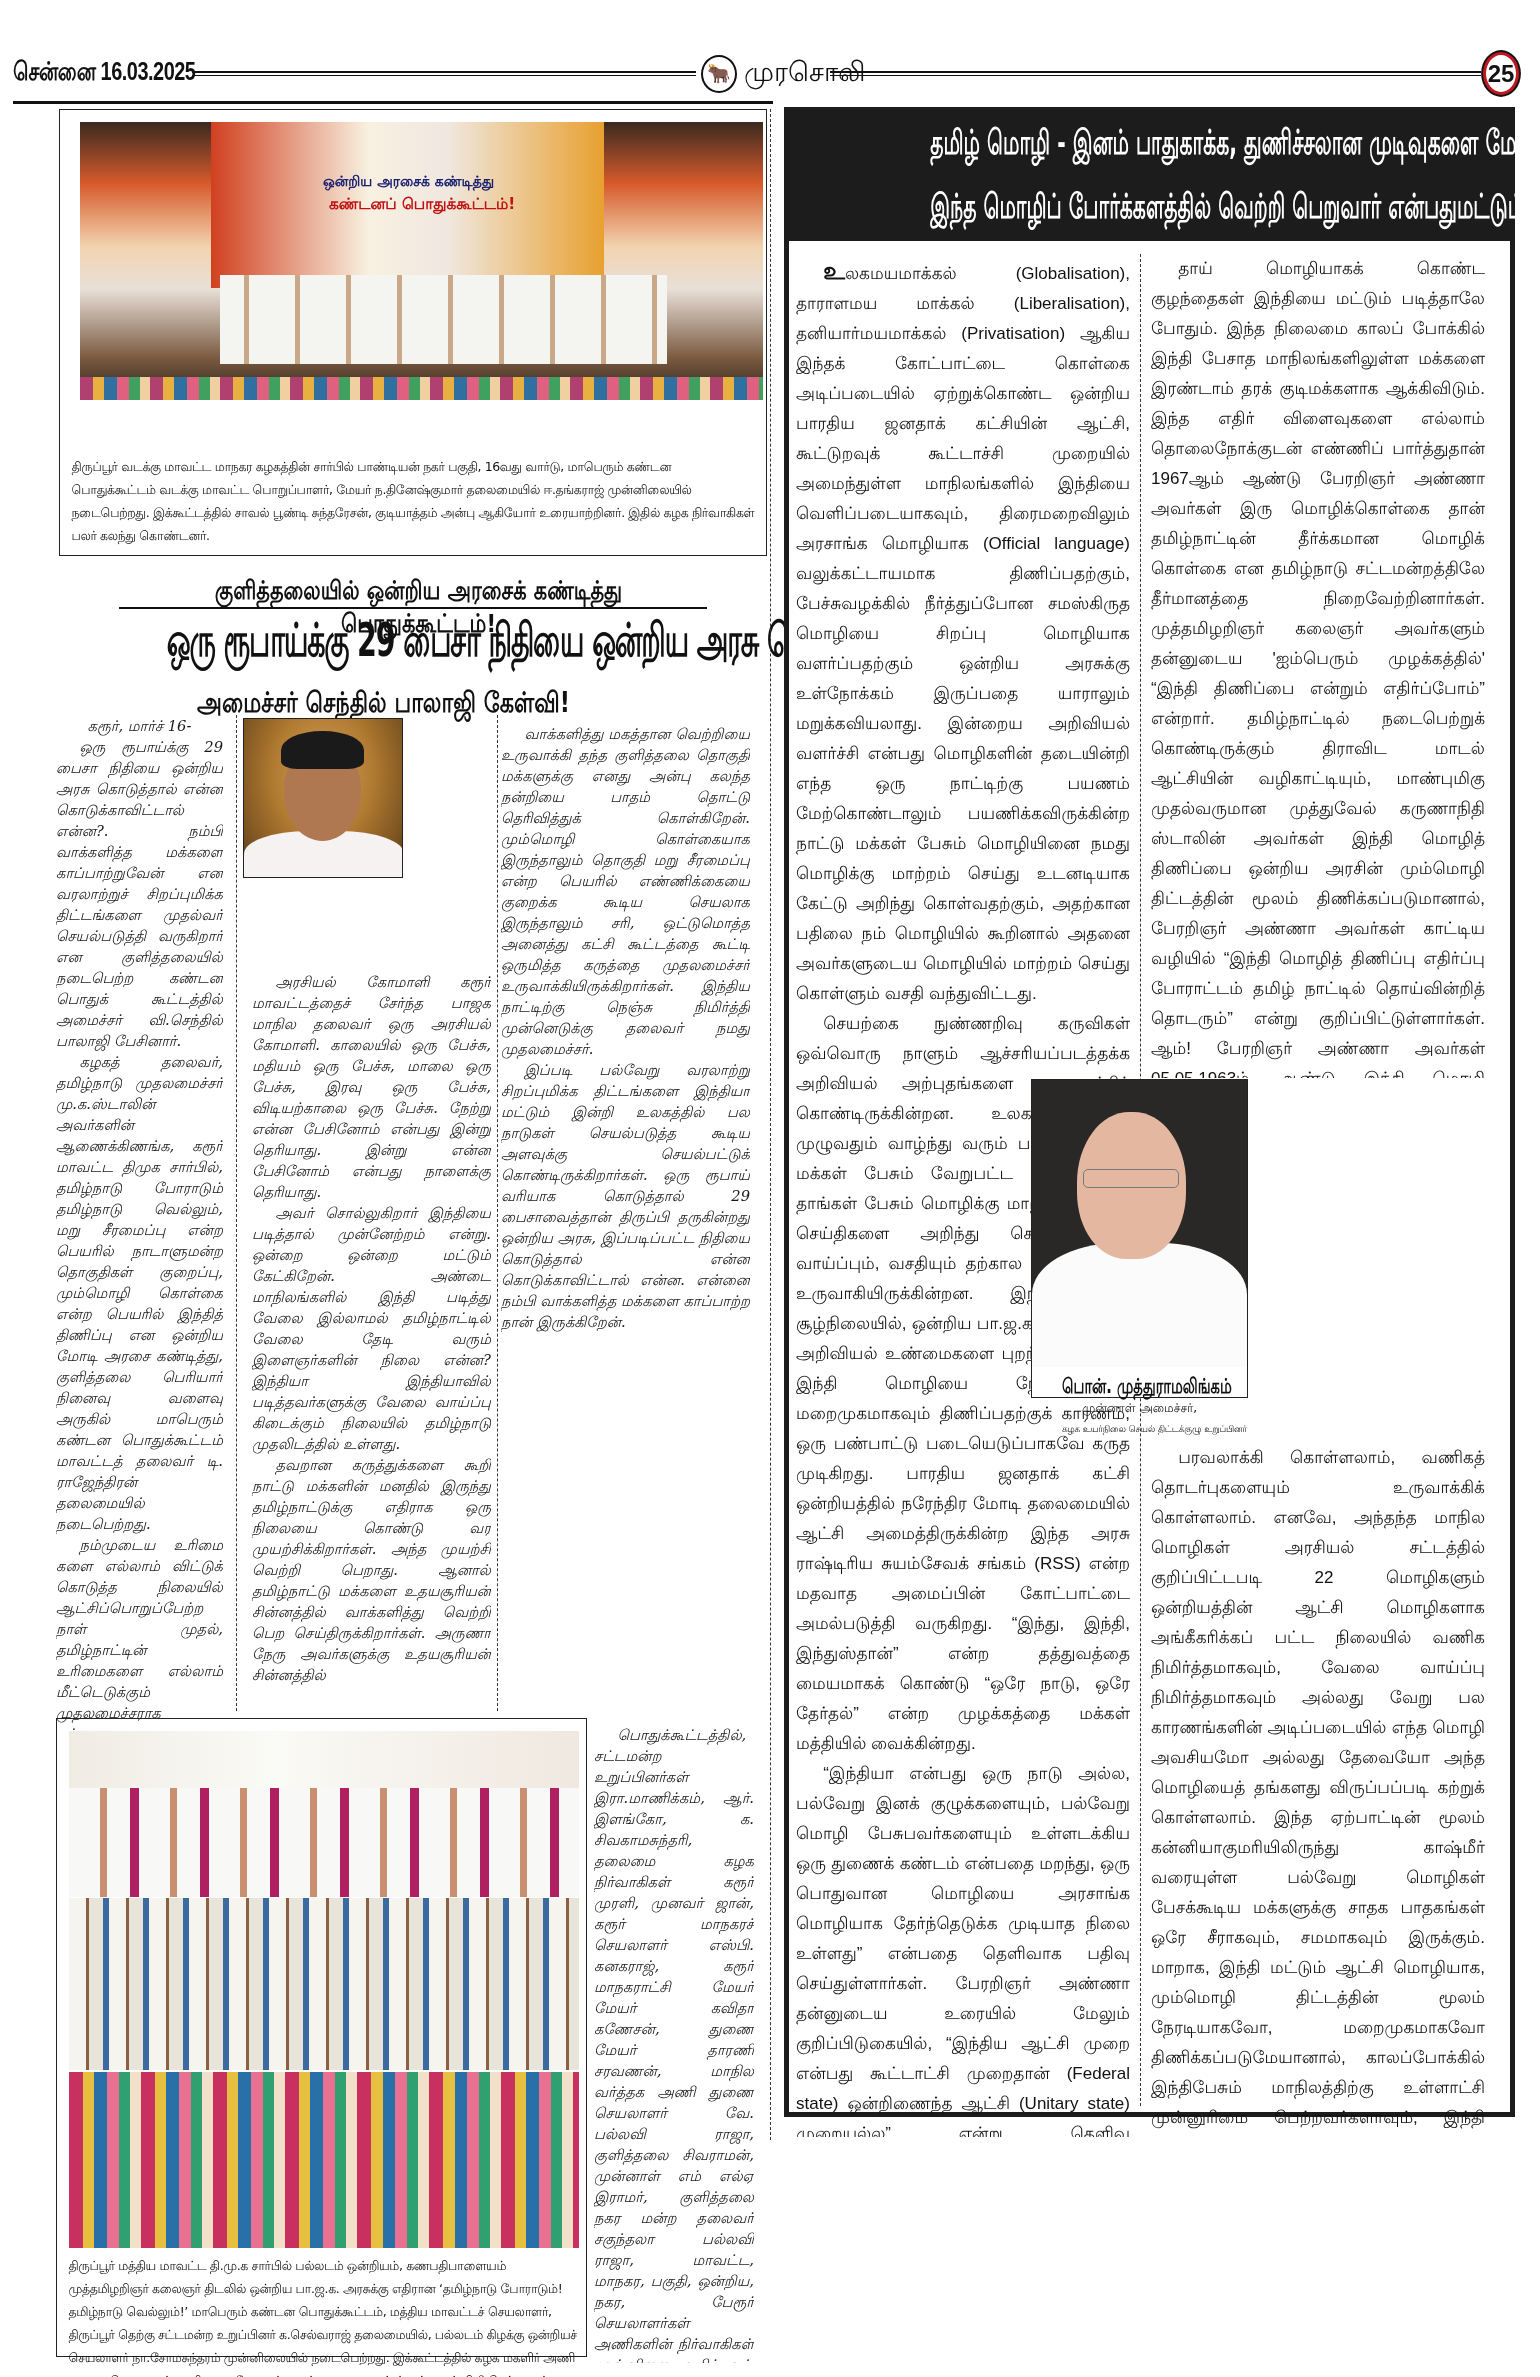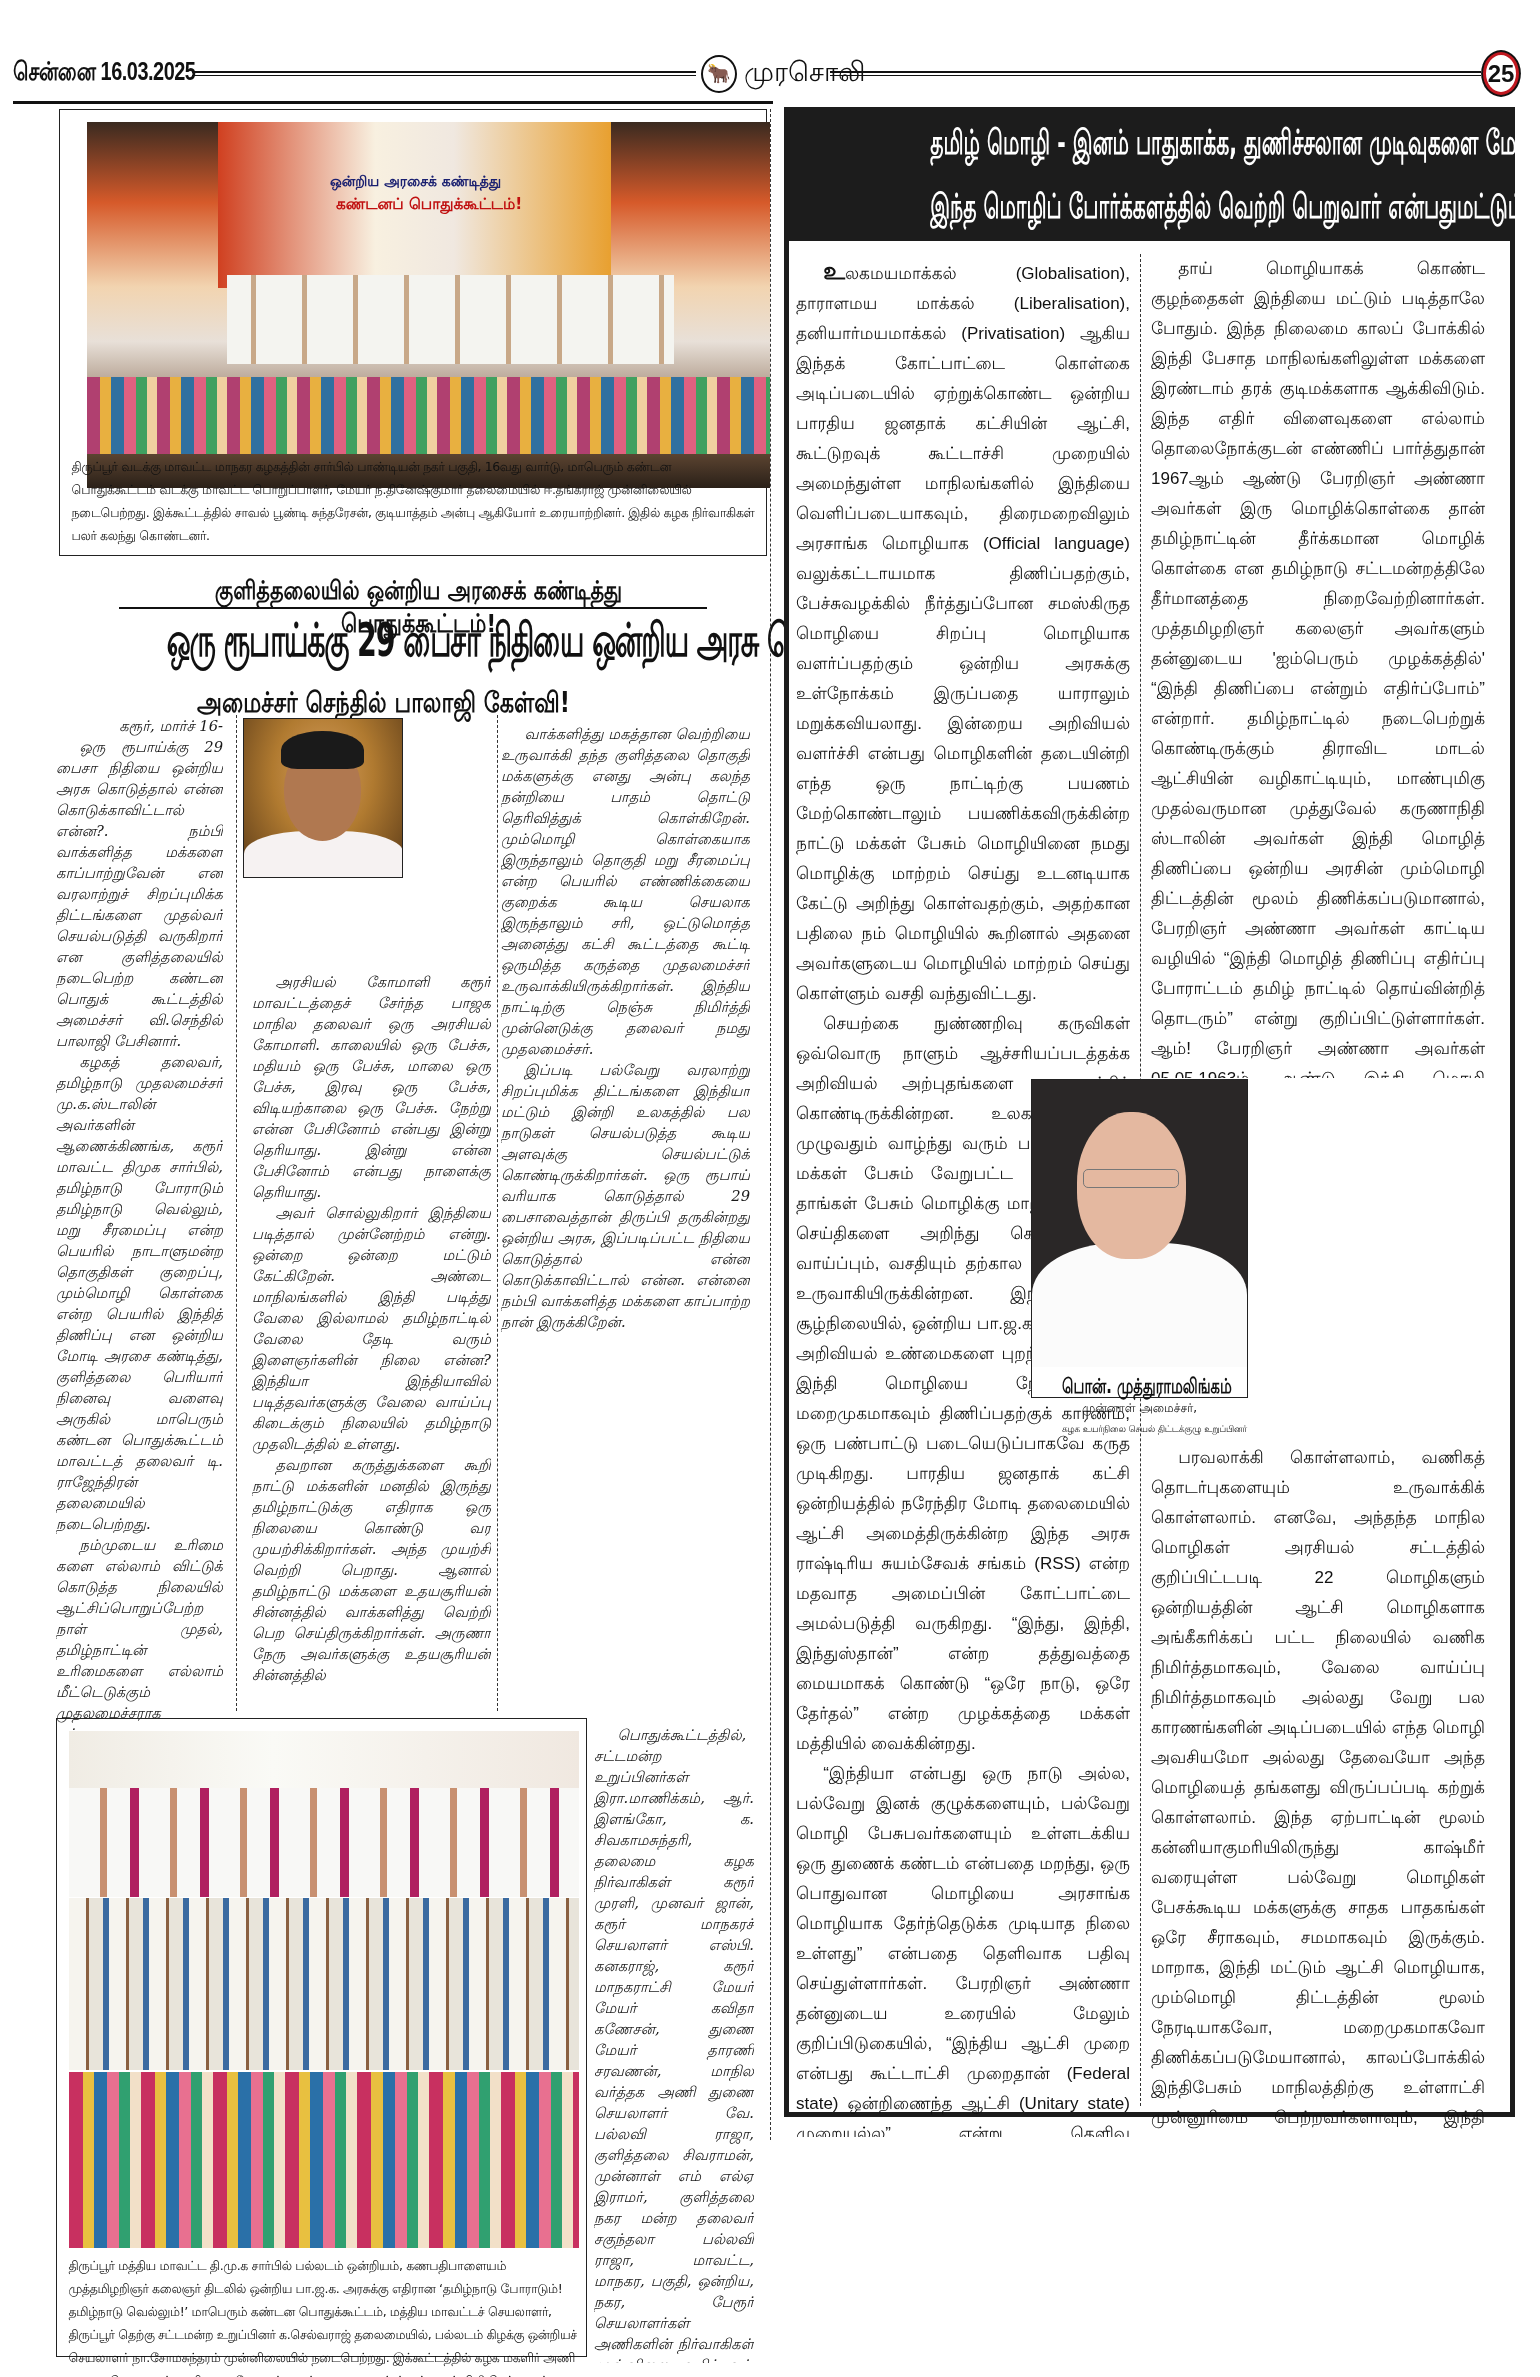--- a/index.html
+++ b/index.html
@@ -13,38 +13,38 @@
 .mh-rule.r1{left:192px;width:504px}
 .mh-rule.r2{left:830px;width:651px}
 .mh-logo{position:absolute;left:701px;top:3.8px;width:36px;height:38px;border:2.6px solid #111;border-radius:50%;display:flex;align-items:center;justify-content:center;font-size:19px}
 .mh-name{position:absolute;left:744px;top:5.1px;font:400 27px "DejaVu Sans",sans-serif}
 .mh-page{position:absolute;left:1483px;top:1.3px;width:36px;height:43px;border:3.2px solid #c01820;border-radius:50%;box-shadow:0 0 0 1.9px #111;display:flex;align-items:center;justify-content:center;font:700 24px "Liberation Sans",sans-serif;background:#fff}
 .mh-underline{position:absolute;left:12.8px;top:101px;width:760px;height:2.6px;background:#111}
 
 
 .photo-box{position:absolute;left:59px;top:109px;width:708px;height:447px;border:1.3px solid #222}
 .photo{position:absolute;overflow:hidden}
-.photo.stage{left:27px;top:11.5px;width:683px;height:366px;background:linear-gradient(180deg,#3a2a20 0%,#d65a2a 22%,#f2d4b0 45%,#e8e0d8 60%,#7a5a40 85%,#2a2018 100%)}
+.photo.stage{left:20px;top:11.5px;width:683px;height:278px;background:linear-gradient(180deg,#3a2a20 0%,#d65a2a 22%,#f2d4b0 45%,#e8e0d8 60%,#7a5a40 85%,#2a2018 100%)}
 .photo.stage .banner{position:absolute;left:131px;top:0;width:393px;height:166px;background:linear-gradient(90deg,#d04020,#f8f0e0 40%,#f0e8e0 60%,#e8a030)}
 .photo.stage .bantext{position:absolute;left:243px;top:51px;font-size:14px;font-weight:700;color:#1a2070}
 .photo.stage .bantext2{position:absolute;left:249px;top:73px;font-size:15.3px;font-weight:700;color:#c01010}
 .photo.stage .row{position:absolute;left:140px;top:153px;width:447px;height:89px;background:repeating-linear-gradient(90deg,#f4f4f0 0 24px,#c8a888 24px 29px,#f4f4f0 29px 51px)}
 .photo.stage .crowd{position:absolute;left:0;top:255px;width:683px;height:77px;background:repeating-linear-gradient(90deg,#b04070 0 12.8px,#e8b040 12.8px 24px,#3070a0 24px 37px,#e06080 37px 49px,#40a060 49px 60px,#f0d0a0 60px 70px)}
 .caption{position:absolute;left:11.5px;top:345px;width:683px;font:400 12.5px/23px "DejaVu Sans",sans-serif;letter-spacing:-0.4px}
 
 
 .kicker{position:absolute;left:115px;top:575px;width:607px;text-align:center;font:700 25.5px "DejaVu Sans",sans-serif;transform:scaleX(.82)}
 .kicker-rule{position:absolute;left:119px;top:607px;width:588px;height:1.9px;background:#111}
 .big-head{position:absolute;left:25.5px;top:613px;width:741px;text-align:center;font:700 46px "DejaVu Sans",sans-serif;letter-spacing:-1.9px;transform:scaleX(.62);transform-origin:center;white-space:nowrap}
 .sub-head{position:absolute;left:128px;top:686px;width:511px;text-align:center;font:700 28px "DejaVu Sans",sans-serif;transform:scaleX(.8)}
 
 
 .col{position:absolute;font:italic 400 14.7px/21px "DejaVu Serif",serif;text-align:justify;overflow:hidden;color:#1a1a1a}
 .col p{text-indent:1.6em}
-.col .dateline{text-align:right;text-indent:0}
+.col .dateline{text-align:center;text-indent:0}
 .col.c1{left:56px;top:715px;width:167px;height:1015px}
 .col.c2{left:252px;top:971px;width:239px;height:760px}
 .col.c3{left:501px;top:723px;width:249px;height:971px}
 .col.c6{left:746px;top:1699px;width:249px}
 .minister-photo{position:absolute;left:243px;top:718px;width:160px;height:160px;border:1.3px solid #222;background:radial-gradient(ellipse at 50% 35%,#d8a060 0%,#b07a30 45%,#5a3a18 100%);overflow:hidden}
 .minister-photo .face{position:absolute;left:40px;top:25.5px;width:77px;height:96px;background:#b07850;border-radius:45% 45% 50% 50%}
 .minister-photo .hair{position:absolute;left:37px;top:11.5px;width:83px;height:38px;background:#1a1a1a;border-radius:50% 50% 20% 20%}
 .minister-photo .shirt{position:absolute;left:0;top:112px;width:160px;height:57px;background:#f6f2f2;border-radius:40% 40% 0 0}
 
 

